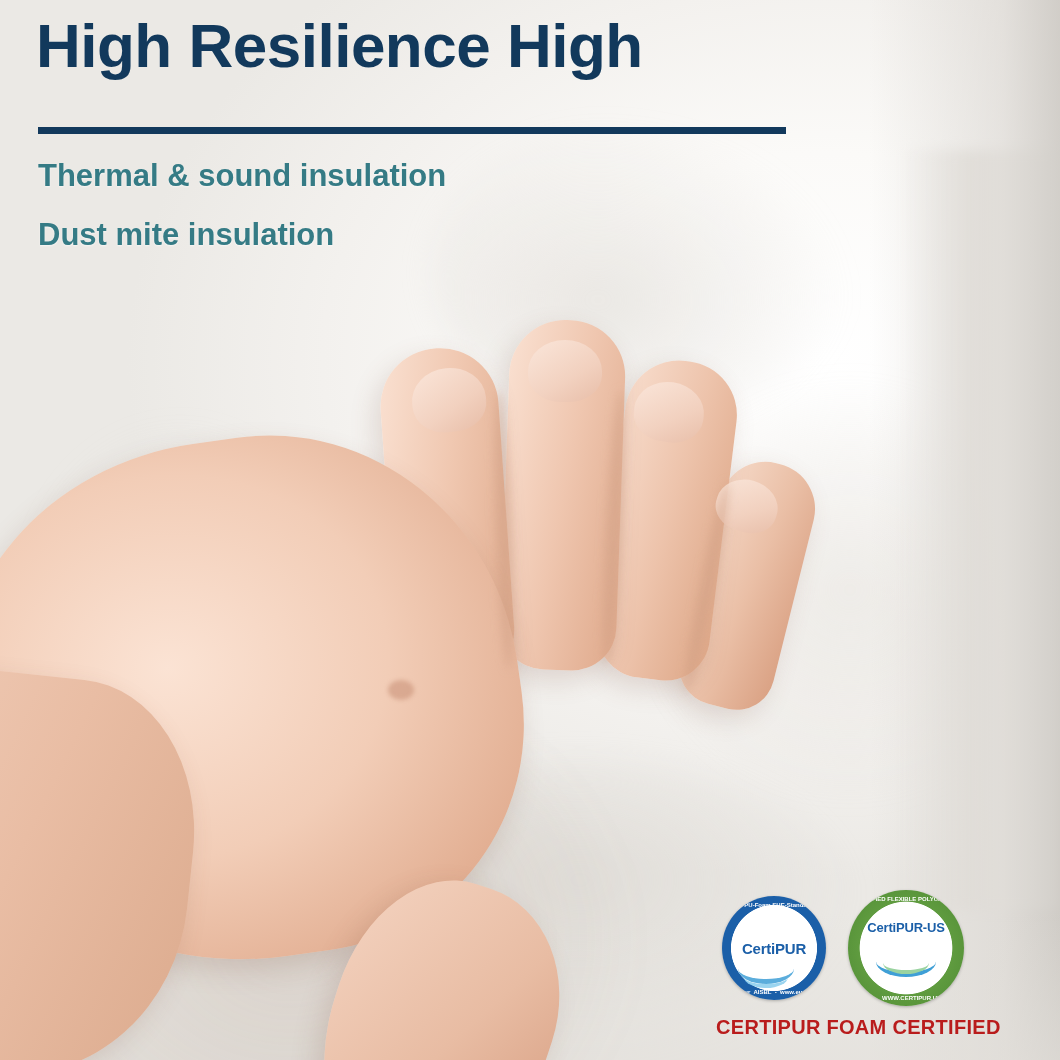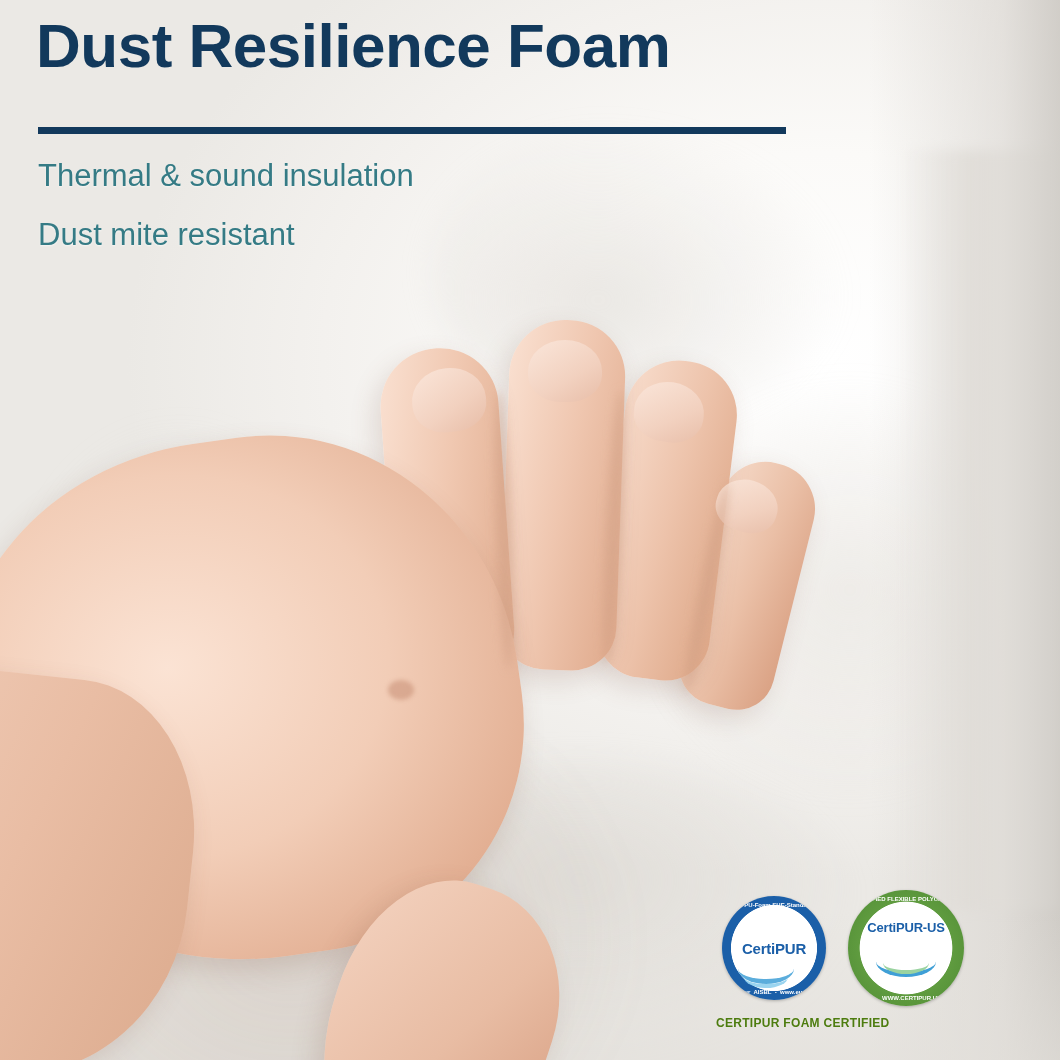--- a/index.html
+++ b/index.html
@@ -194,21 +194,21 @@
   }
   .feature-list {
     position: absolute;
     left: 38px; top: 160px;
     margin: 0;
     padding: 0;
     list-style: none;
   }
   .feature-list li {
     font-size: 31px;
-    font-weight: normal;
+    font-weight: bold;
     color: #357b85;
     line-height: 1.0;
     margin-bottom: 28px;
     white-space: nowrap;
     text-shadow: 0 1px 2px rgba(255,255,255,0.6);
   }
 
   
   .badges {
     position: absolute;
@@ -304,23 +304,23 @@
   .micro-ring span {
     position: absolute;
     left: 50%;
     top: 50%;
     transform-origin: 0 0;
     white-space: pre;
   }
   .badge-caption {
     position: absolute;
     left: 716px; top: 1016px;
-    font-size: 12px;
-    font-weight: bold;
-    color: #4d7c0f;
+    font-size: 20px;
+    font-weight: bold;
+    color: #b91c1c;
     letter-spacing: 0.3px;
     white-space: nowrap;
   }
 </style>
 </head>
 <body>
 
 <div id="page">
 
   <div class="photo">
@@ -345,26 +345,26 @@
     <div class="nail nail-index"></div>
     <div class="nail nail-middle"></div>
     <div class="nail nail-ring"></div>
     <div class="nail nail-pinky"></div>
     <div class="finger-sep sep-1"></div>
     <div class="finger-sep sep-2"></div>
     <div class="finger-sep sep-3"></div>
     <div class="knuckle-dot"></div>
   </div>
 
-  <div class="headline">Dust Resilience Foam</div>
+  <div class="headline">High Resilience High</div>
   <div class="rule"></div>
 
   <ul class="feature-list">
     <li>Thermal &amp; sound insulation</li>
-    <li>Dust mite resistant</li>
+    <li>Dust mite insulation</li>
   </ul>
 
   <div class="badges">
 
     <div class="badge badge-certipur">
       <div class="micro-ring">
         <span style="transform: translate(-42px,-46px); color:#ffffff;">The PU-Foam SHE-Standard</span>
       </div>
       <div class="micro-ring">
         <span style="transform: translate(-47px,41px); color:#ffffff;">Europur  AISBL  -  www.europur.com</span>

